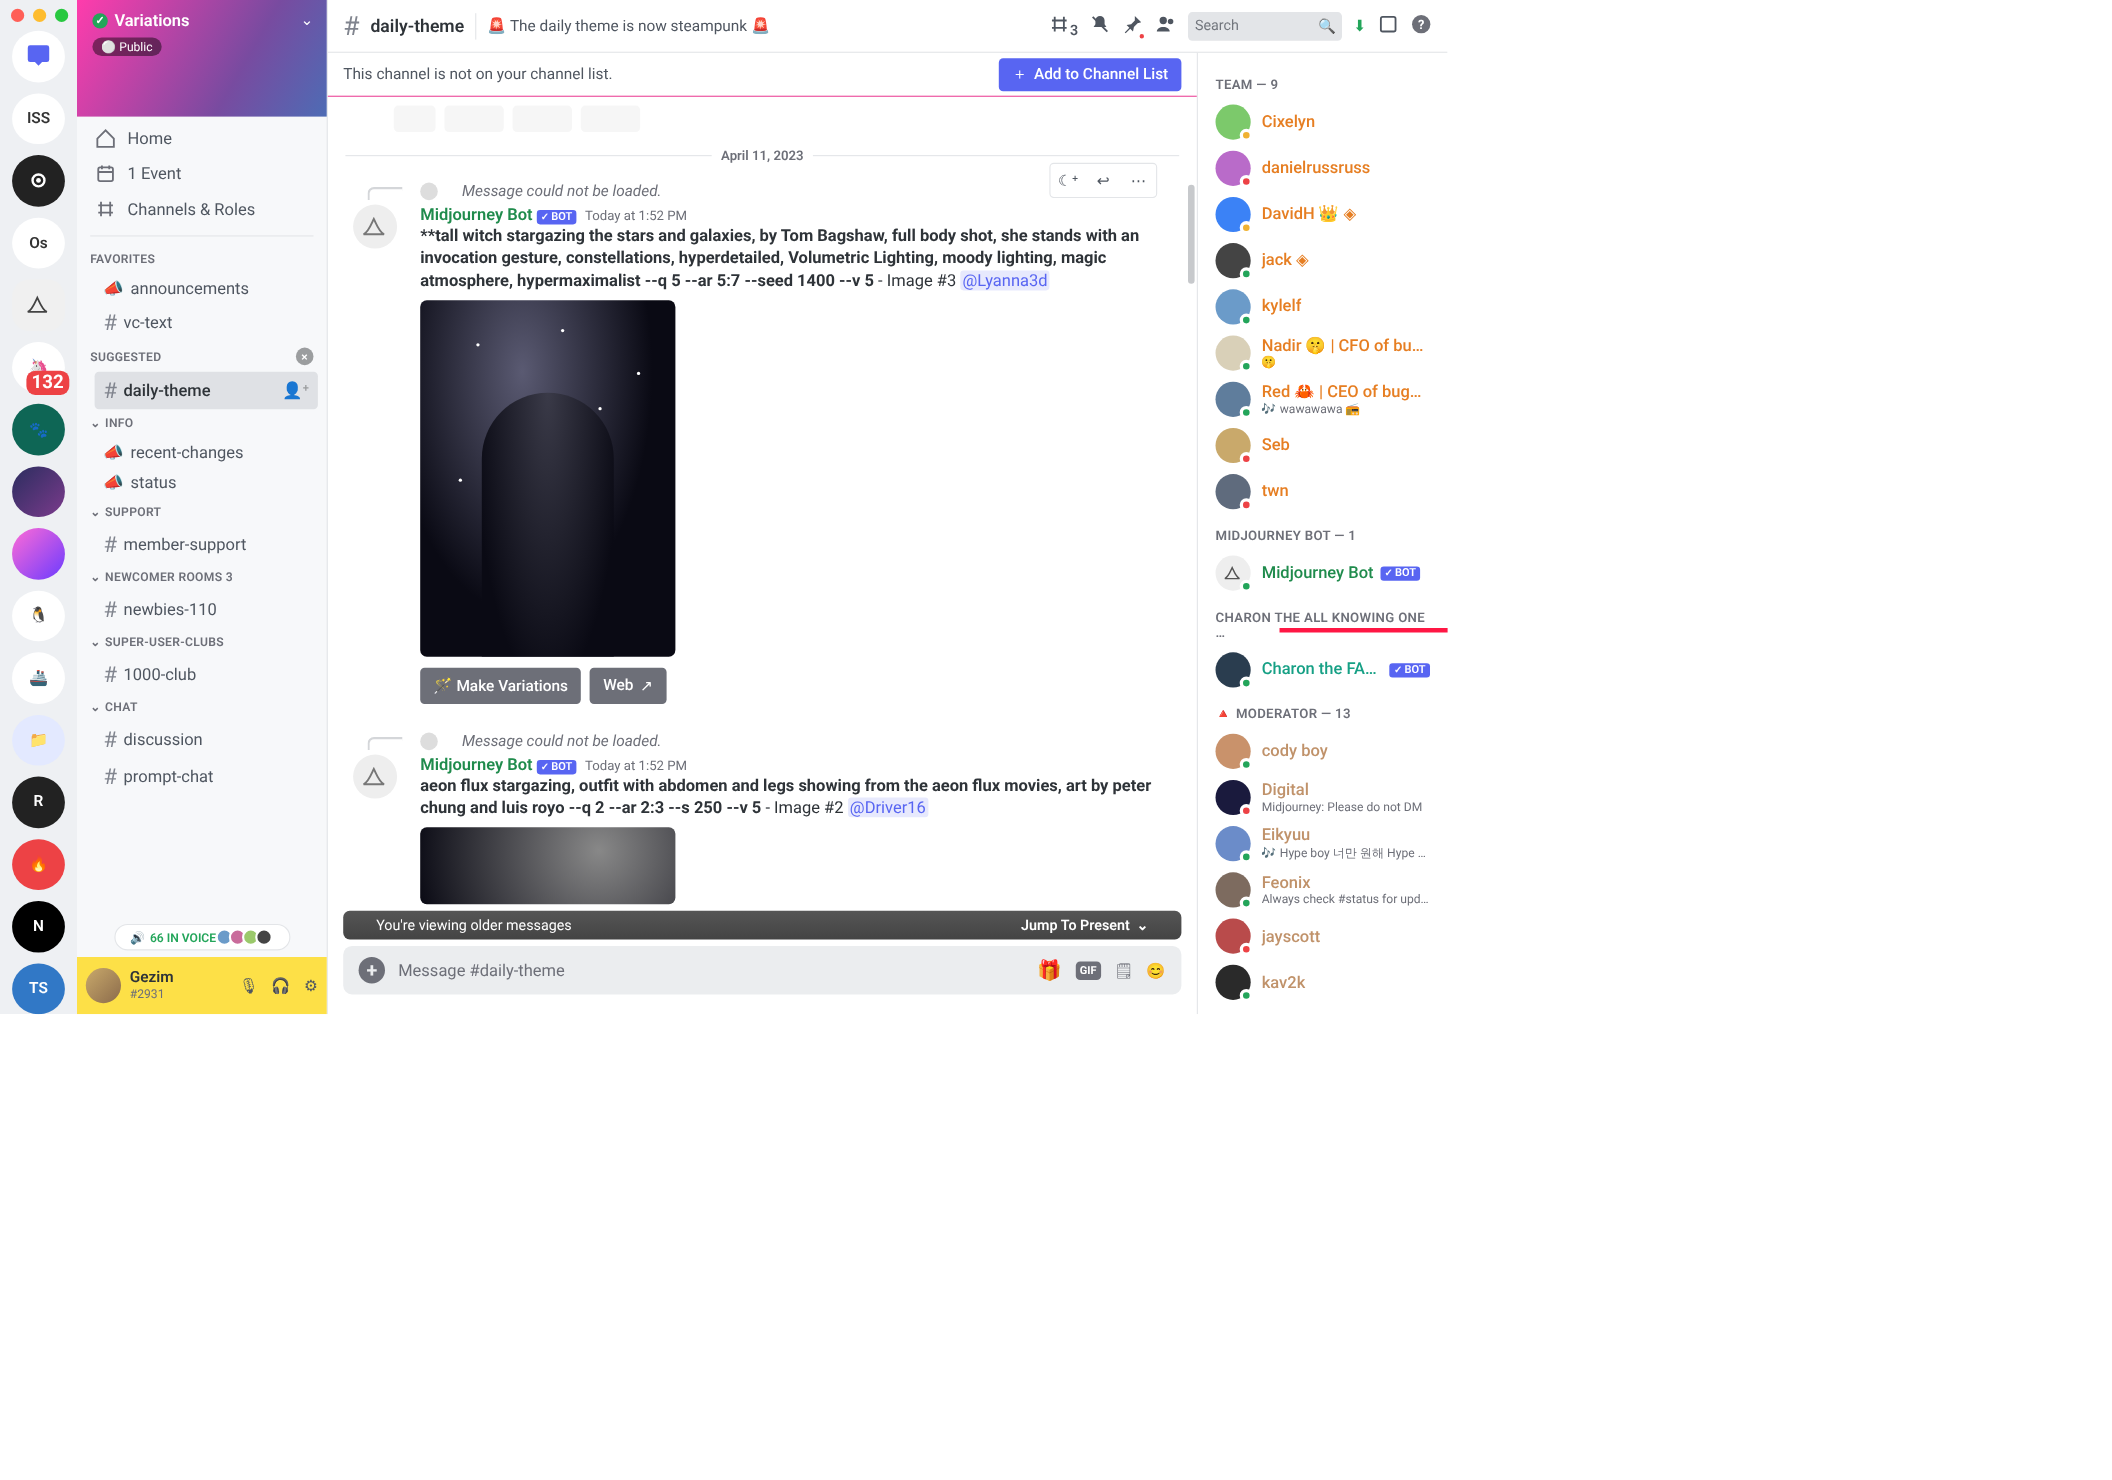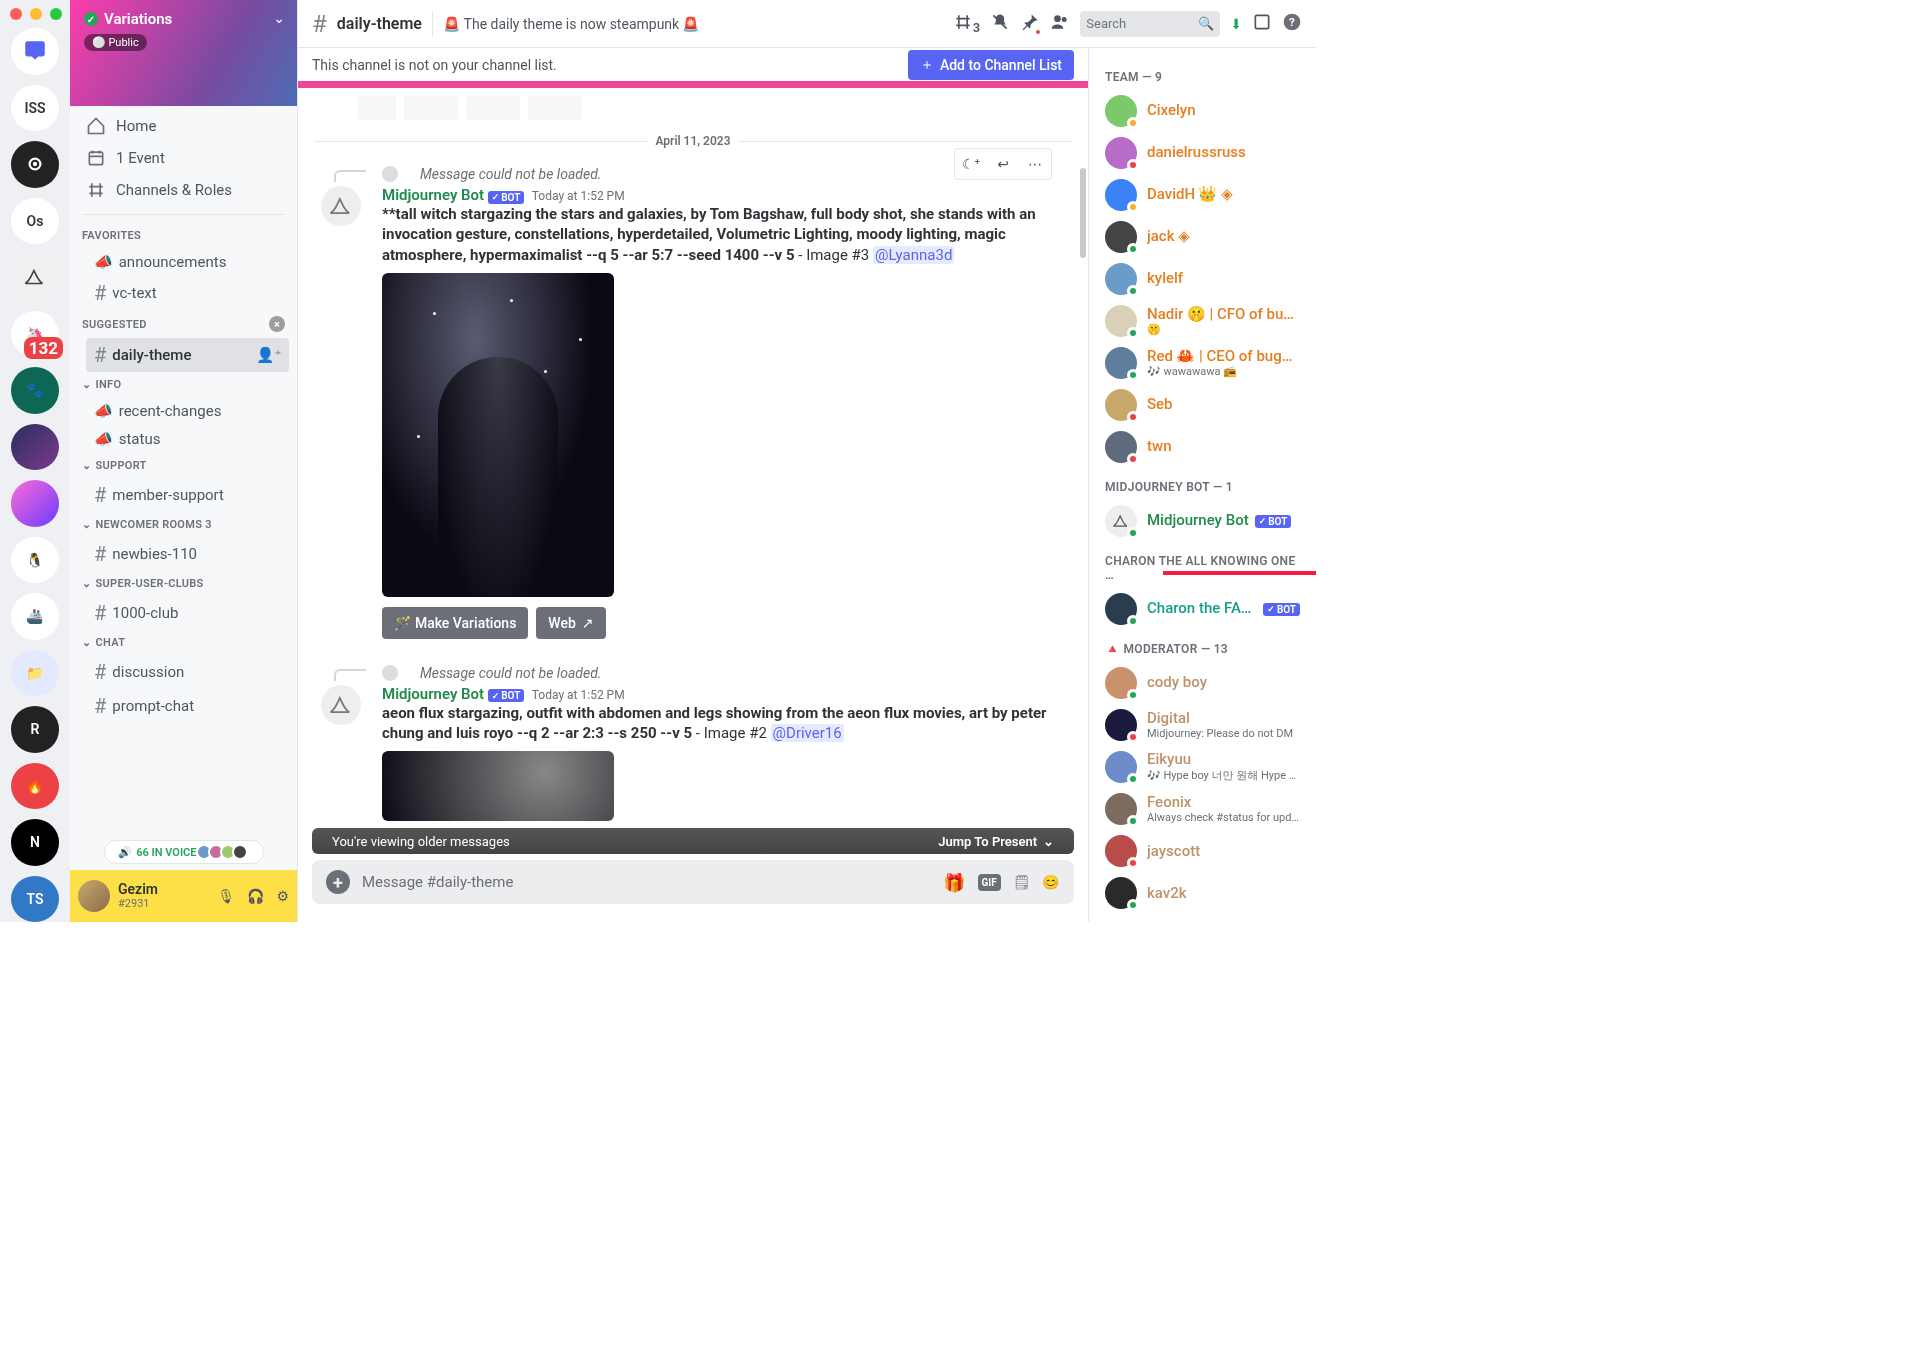--- a/index.html
+++ b/index.html
@@ -41,21 +41,21 @@
 .topbar{height:48px;border-bottom:1px solid #e3e5e8;display:flex;align-items:center;padding:0 14px;gap:10px}
 .topbar .hash{font-size:24px}
 .topbar .chname{font-weight:600;font-size:16px}
 .topbar .div{width:1px;height:24px;background:#e3e5e8}
 .topbar .topic{font-size:14px;color:#4f5660}
 .topbar .sp{flex:1}
 .topbar .ico{color:#4f5660;cursor:pointer;position:relative}
 .topbar .ico .dot{position:absolute;bottom:-1px;right:-2px;width:8px;height:8px;border-radius:50%;background:#ed4245;border:2px solid #fff}
 .search{width:140px;height:26px;background:#e3e5e8;border-radius:4px;display:flex;align-items:center;padding:0 6px;font-size:13px;color:#72767d}
 .search .sico{margin-left:auto}
-.bar2{height:40px;display:flex;align-items:center;padding:0 14px;border-bottom:7px solid #ec4899;font-size:14px;color:#4f5660}
+.bar2{height:40px;display:flex;align-items:center;padding:0 14px;border-bottom:1px solid #ec4899;font-size:14px;color:#4f5660}
 .bar2 .btn{margin-left:auto;background:#5865f2;color:#fff;padding:6px 12px;border-radius:4px;font-size:14px;font-weight:500;display:flex;align-items:center;gap:6px;cursor:pointer}
 .chat{flex:1;overflow:hidden;position:relative;display:flex;flex-direction:column}
 .msgs{flex:1;overflow:hidden;padding:8px 16px;position:relative}
 .date-div{display:flex;align-items:center;margin:14px 0;color:#6d6f78;font-size:12px;font-weight:600}
 .date-div::before,.date-div::after{content:"";flex:1;height:1px;background:#e3e5e8}
 .date-div span{padding:0 8px}
 .msg{display:flex;gap:14px;padding:4px 0;position:relative}
 .msg .mav{width:40px;height:40px;border-radius:50%;background:#eee;flex-shrink:0;display:flex;align-items:center;justify-content:center}
 .msg .notload{font-style:italic;color:#6d6f78;font-size:14px}
 .msg .sys{display:flex;align-items:center;gap:22px;margin-bottom:4px}
@@ -68,21 +68,21 @@
 .body b{font-weight:700}
 .mention{background:#e7e9fd;color:#5865f2;padding:0 2px;border-radius:3px}
 .img{width:232px;height:324px;background:radial-gradient(ellipse at 40% 20%,#5a5a72,#0a0a14 60%);border-radius:6px;margin-top:8px;position:relative;overflow:hidden}
 .img .figure{position:absolute;left:50%;bottom:0;transform:translateX(-50%);width:120px;height:240px;background:radial-gradient(ellipse at top,#3a3a48,#0a0a14 80%);border-radius:60px 60px 0 0}
 .img .star{position:absolute;width:3px;height:3px;background:#fff;border-radius:50%}
 .actions{display:flex;gap:8px;margin-top:10px}
 .actbtn{background:#6d6f78;color:#fff;padding:8px 12px;border-radius:4px;font-size:14px;font-weight:500;display:flex;align-items:center;gap:6px;cursor:pointer}
 .actbtn.fav{background:#6d6f78}
 .hover-actions{position:absolute;top:-14px;right:20px;height:32px;display:flex;background:#fff;border:1px solid #e3e5e8;border-radius:4px;overflow:hidden}
 .hover-actions span{width:32px;display:flex;align-items:center;justify-content:center;color:#4f5660;cursor:pointer}
-.older{height:26px;display:flex;align-items:center;padding:0 20px;color:#fff;font-size:13px;border-radius:6px;margin:0 14px 6px 14px;background:linear-gradient(180deg,#555,#444);justify-content:space-between}
+.older{height:26px;display:flex;align-items:center;padding:0 30px;color:#fff;font-size:13px;border-radius:6px;margin:0 14px 6px 14px;background:linear-gradient(180deg,#555,#444);justify-content:space-between}
 .older .jump{font-weight:600;display:flex;align-items:center;gap:6px;cursor:pointer}
 .composer{margin:0 14px 18px 14px;height:44px;background:#ebedef;border-radius:8px;display:flex;align-items:center;padding:0 14px;gap:12px;color:#6d6f78}
 .composer .plus{width:24px;height:24px;border-radius:50%;background:#6d6f78;color:#ebedef;display:flex;align-items:center;justify-content:center;font-size:18px;font-weight:700}
 .composer .ph{flex:1;font-size:15px}
 .composer .cico{cursor:pointer}
 .members{width:228px;border-left:1px solid #e3e5e8;padding:10px 8px;overflow:hidden;flex-shrink:0}
 .mcat{font-size:12px;font-weight:600;color:#6d6f78;padding:12px 8px 6px 8px;letter-spacing:.3px}
 .mem{display:flex;align-items:center;gap:10px;padding:5px 8px;border-radius:4px;cursor:pointer}
 .mem .mav2{width:32px;height:32px;border-radius:50%;position:relative;flex-shrink:0}
 .mem .mav2 .st{position:absolute;bottom:-2px;right:-2px;width:12px;height:12px;border-radius:50%;border:3px solid #fff}

